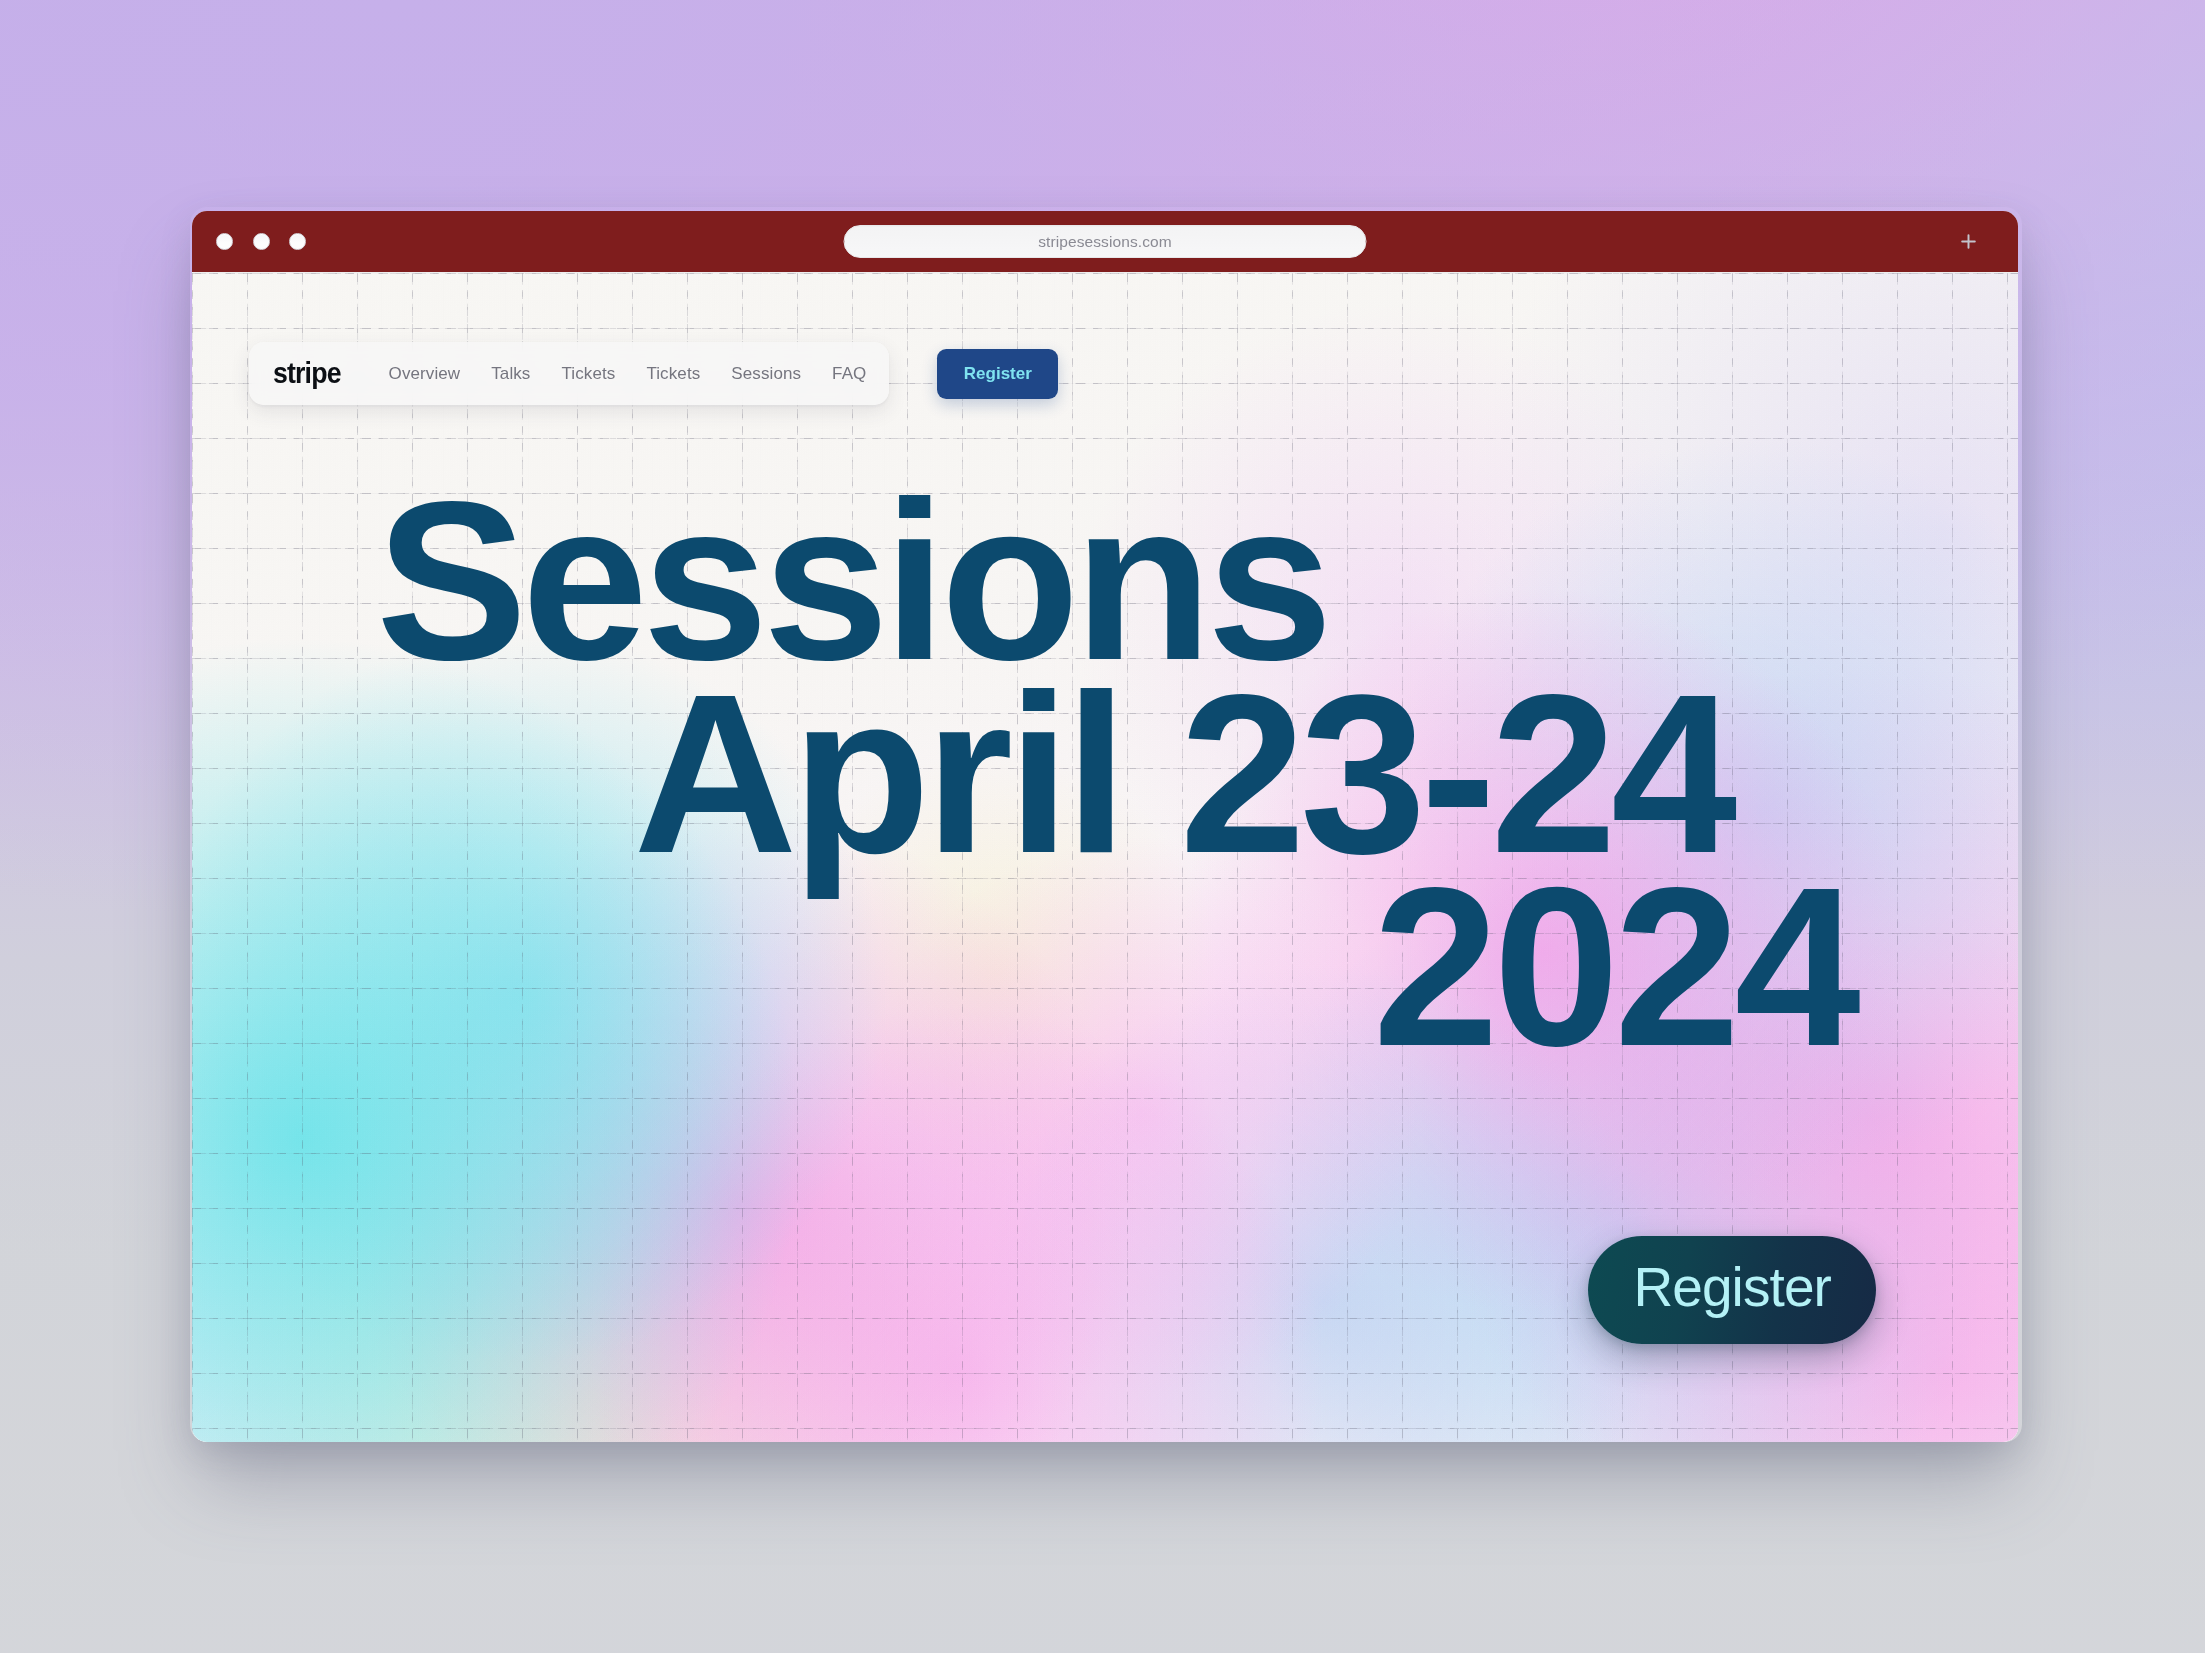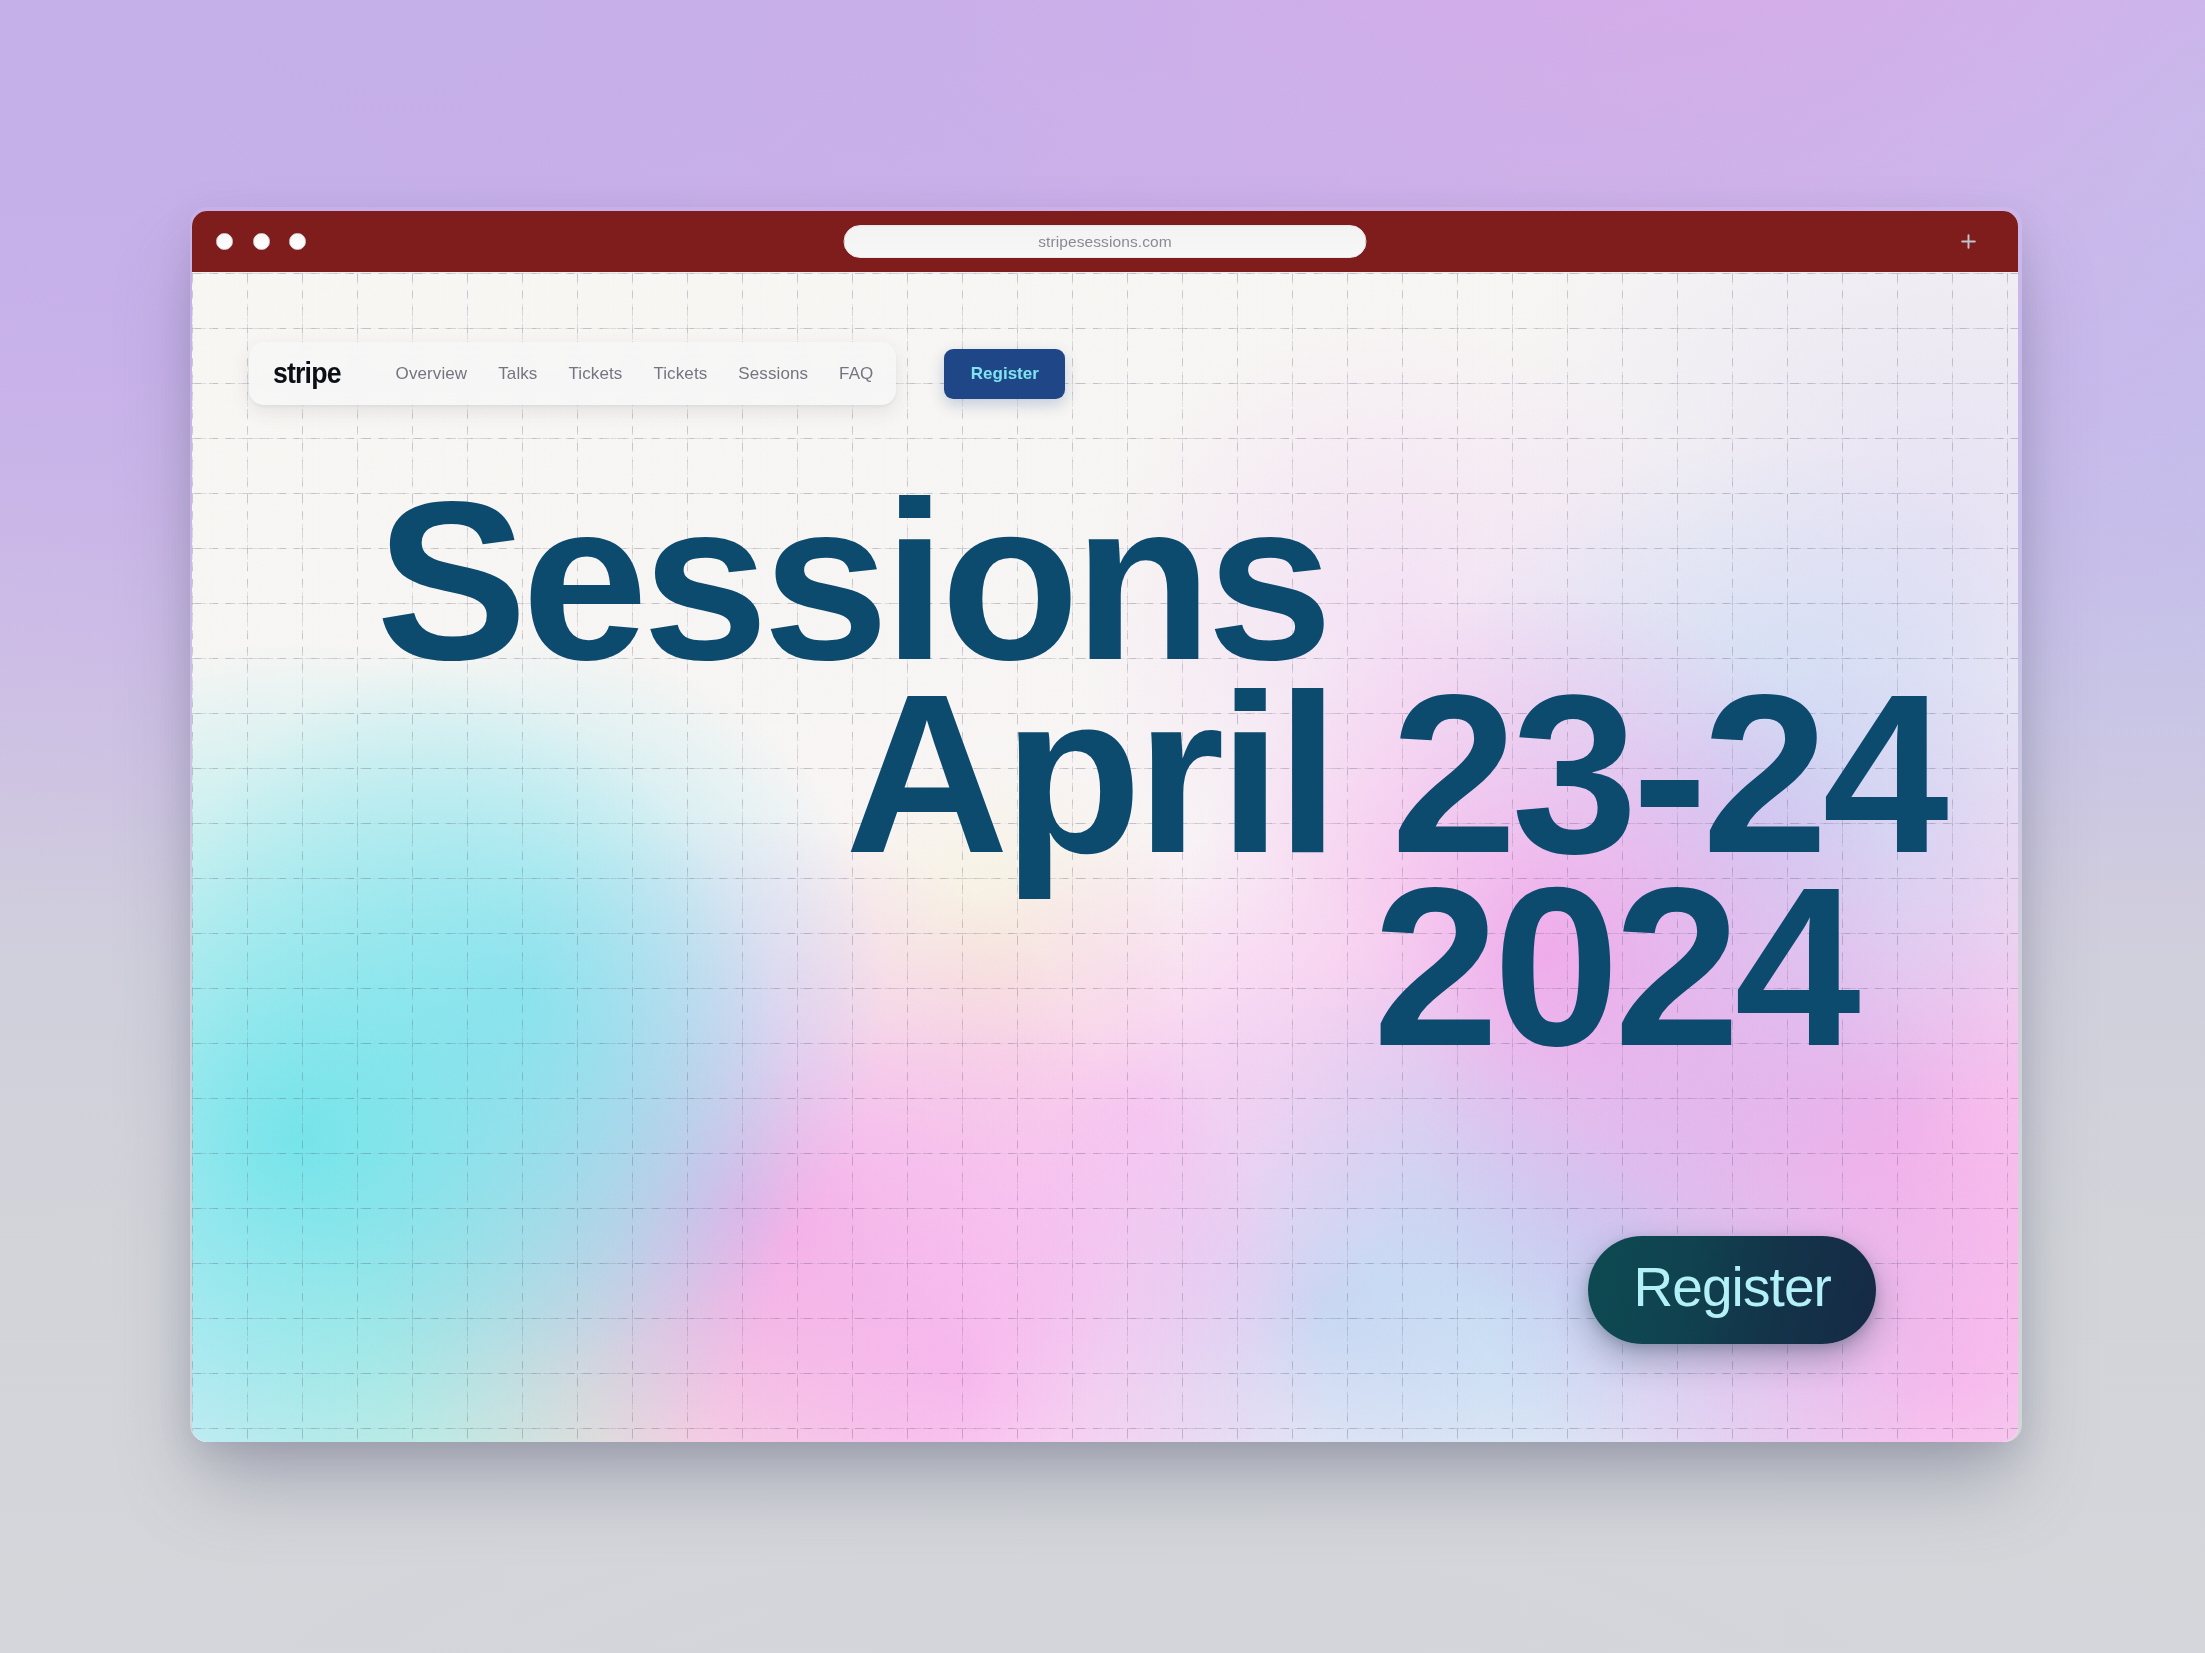--- a/index.html
+++ b/index.html
@@ -189,21 +189,21 @@
     top: 69px;
     display: flex;
     align-items: center;
     gap: 48px;
     z-index: 5;
   }
 
   .nav-pill {
     display: flex;
     align-items: center;
-    gap: 11px;
+    gap: 4px;
     background: rgba(247,247,246,0.82);
     backdrop-filter: blur(8px);
     border-radius: 15px;
     padding: 15px 23px 15px 24px;
     box-shadow: 0 6.9px 19.5px rgba(60,60,80,0.10),
                 0 1.1px 3.4px rgba(60,60,80,0.05);
   }
 
   .brand {
     font-size: 29px;
@@ -247,21 +247,21 @@
     color: #0c4a6e;
     font-weight: 700;
     letter-spacing: -5.7px;
     line-height: 0.85;
     font-size: 227px;
     padding: 0 75px;
     pointer-events: none;
   }
   .hl-line { display: block; white-space: nowrap; }
   .hl-1 { text-align: left;   margin-left: 109px; }
-  .hl-2 { text-align: right;   margin-left: 155px; }
+  .hl-2 { text-align: center;   margin-left: 155px; }
   .hl-3 { text-align: right;  margin-right: 88px; }
 
   
   .cta-register {
     position: absolute;
     right: 142px;
     bottom: 98px;
     z-index: 6;
     background: linear-gradient(100deg, #0d4a52 0%, #10424f 34%, #133349 66%, #162a45 100%);
     color: #b4f1f6;

